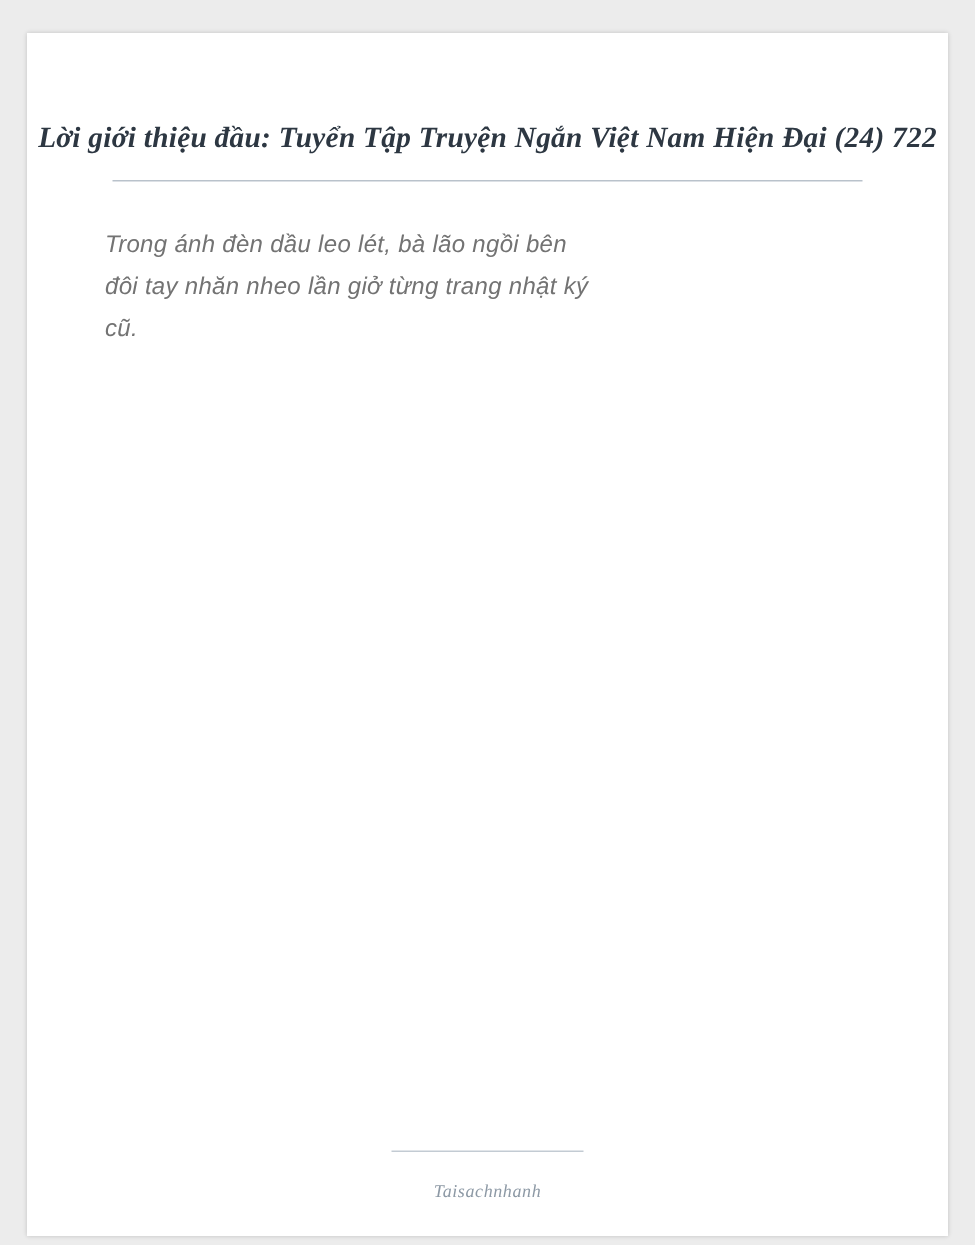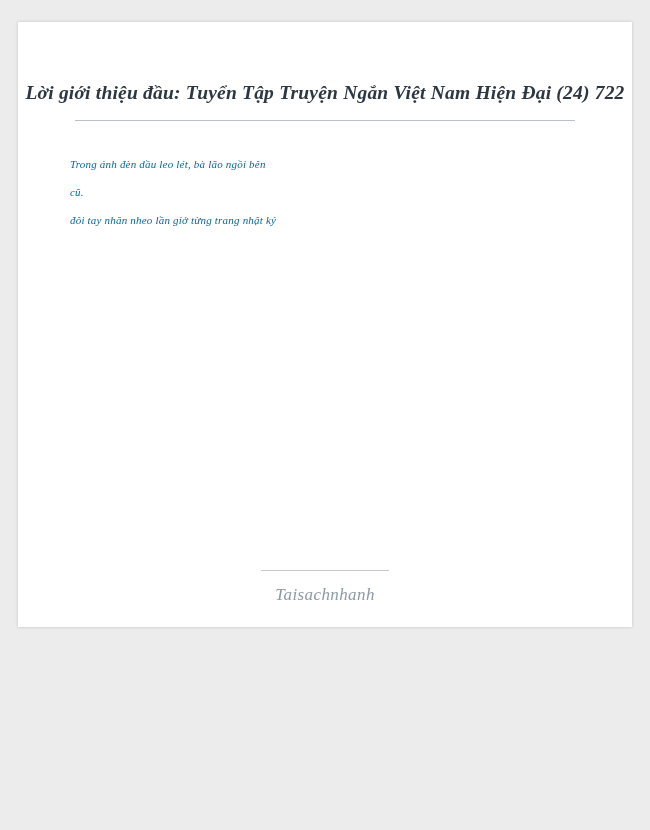--- a/index.html
+++ b/index.html
@@ -11,21 +11,21 @@
     height: 830px;
     background: #ececec;
     font-family: "Liberation Serif", serif;
     overflow: hidden;
   }
   .page {
     position: absolute;
     left: 18px;
     top: 22px;
     width: 614px;
-    height: 605px;
+    height: 802px;
     background: #ffffff;
     box-shadow: 0 0 3px rgba(0,0,0,0.18);
     overflow: hidden;
   }
   .page-inner {
     position: relative;
     width: 100%;
     height: 100%;
   }
   .doc-title {
@@ -50,25 +50,25 @@
     top: 98px;
     width: 500px;
     height: 1px;
     background: #b9c2cb;
   }
   .body-text {
     position: absolute;
     left: 52px;
     top: 128px;
     width: 470px;
-    font-family: Liberation Serif, serif;
+    font-family: Liberation Sans, sans-serif;
     font-style: italic;
-    font-size: 11px;
+    font-size: 16px;
     line-height: 28px;
-    color: #0369a1;
+    color: #737373;
     letter-spacing: 0.2px;
   }
   .body-text .line {
     display: block;
     white-space: pre-wrap;
   }
   .footer-rule {
     position: absolute;
     left: 50%;
     transform: translateX(-50%);
@@ -78,38 +78,38 @@
     background: #c3cbd3;
   }
   .footer-text {
     position: absolute;
     left: 0;
     right: 0;
     bottom: 22px;
     text-align: center;
     font-family: "Liberation Serif", serif;
     font-style: italic;
-    font-size: 17px;
+    font-size: 12px;
     color: #8d99a5;
     letter-spacing: 0.4px;
   }
 </style>
 </head>
 <body>
 
 <div class="page">
   <div class="page-inner">
 
     <div class="doc-title">Lời giới thiệu đầu: Tuyển Tập Truyện Ngắn Việt Nam Hiện Đại (24) 722</div>
 
     <div class="title-rule"></div>
 
     <div class="body-text">
       <span class="line">Trong ánh đèn dầu leo lét, bà lão ngồi bên</span>
+      <span class="line">đôi tay nhăn nheo lần giở từng trang nhật ký</span>
       <span class="line">cũ.</span>
-      <span class="line">đôi tay nhăn nheo lần giở từng trang nhật ký</span>
     </div>
 
     <div class="footer-rule"></div>
     <div class="footer-text">Taisachnhanh</div>
 
   </div>
 </div>
 
 </body></html>

